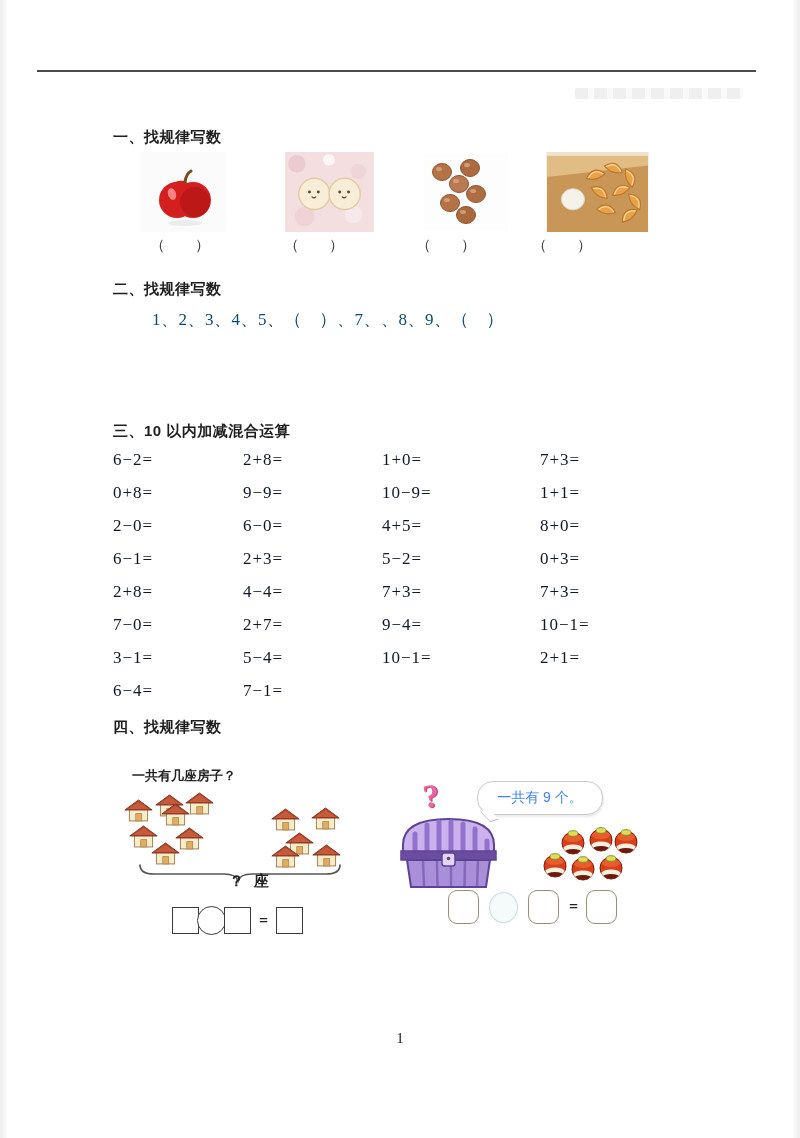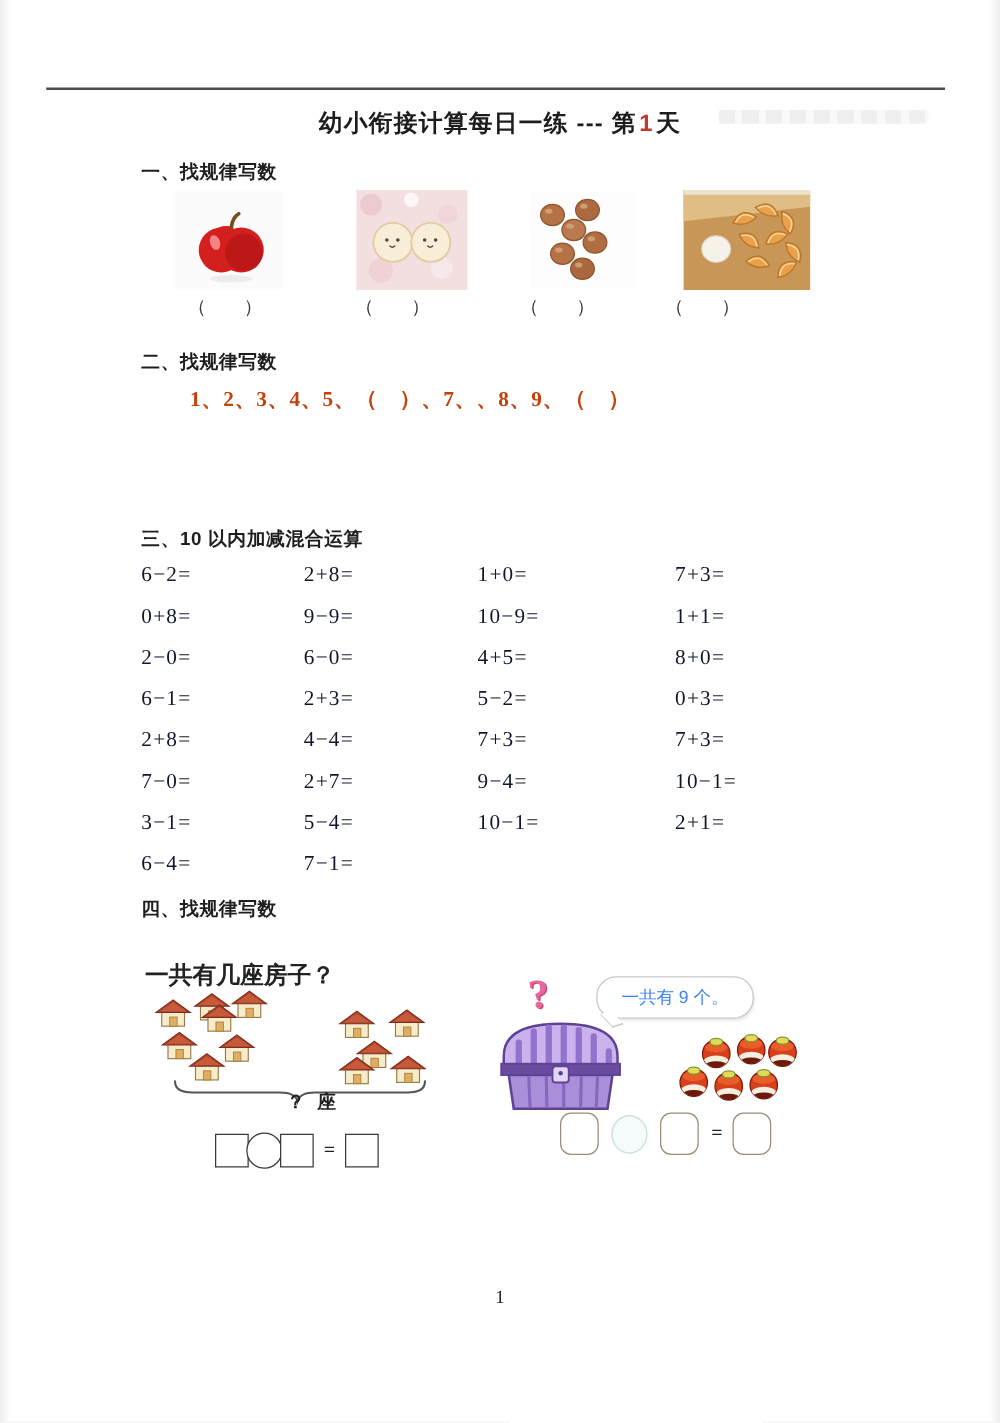--- a/index.html
+++ b/index.html
@@ -28,30 +28,30 @@
   .fig svg { display:block; width:100%; height:100%; }
   .fig.f1 { left:140px; width:86px; }
   .fig.f2 { left:284px; width:91px; }
   .fig.f3 { left:424px; width:84px; }
   .fig.f4 { left:545px; width:105px; }
 
   .br { position:absolute; top:236px; width:62px; text-align:center;
         font-size:15px; color:#3a3a3a; font-family:"Liberation Serif", serif; }
   .br.b1 { left:149px; } .br.b2 { left:283px; } .br.b3 { left:415px; } .br.b4 { left:531px; }
 
-  .seq { position:absolute; left:152px; font-size:17px; color:#c2410c;
-         font-family:"Liberation Serif", serif; letter-spacing:.5px;font-weight:bold; }
+  .seq { position:absolute; left:152px; font-size:17px; color:#0c4a6e;
+         font-family:"Liberation Serif", serif; letter-spacing:.5px; }
   .seq.l1 { top:308px; } .seq.l2 { top:350px; } .seq.l3 { top:390px; }
 
   .calc { position:absolute; left:113px; top:450px; width:600px;
           display:grid; grid-template-columns:130px 139px 158px auto; row-gap:13px;
           font-family:"Liberation Serif", serif; font-size:17px; color:#0f172a; }
   .calc .cell { line-height:20px; letter-spacing:1px; }
 
-  .q-left { position:absolute; left:116px; top:767px; font-size:19px; font-weight:600; color:#222; }
+  .q-left { position:absolute; left:132px; top:767px; font-size:13px; font-weight:600; color:#222; }
 
   .houses { position:absolute; left:112px; top:786px; width:248px; height:98px; }
   .unit { position:absolute; left:229px; top:872px; font-size:15px; font-weight:600;
           color:#222; font-family:"Liberation Serif", serif; letter-spacing:3px; }
 
   .eq { position:absolute; display:flex; align-items:center; }
   .eq-left { left:172px; top:906px; }
   .eq-left .box { width:25px; height:25px; border:1.5px solid #3a3a3a; background:#fff; }
   .eq-left .circ { width:27px; height:27px; border:1.5px solid #3a3a3a; border-radius:50%;
                    margin:0 -2px; background:#fff; }
@@ -88,23 +88,20 @@
 </style>
 </head>
 <body>
 
 <div class="page">
   <div class="edge"></div>
   <div class="edge right"></div>
 
   <div class="topline"></div>
 
-  <div class="title">
-    <span>幼小衔接计算每日一练 --- 第</span><span class="day">1</span><span>天</span>
-  </div>
   <div class="watermark"></div>
 
   <div class="h h1">一、找规律写数</div>
 
   <div class="fig f1">
     <svg viewBox="0 0 86 80">
       <rect x="0" y="0" width="86" height="80" fill="#fbfbfb"></rect>
       <ellipse cx="45" cy="71" rx="17" ry="3" fill="#ececec"></ellipse>
       <circle cx="37" cy="48" r="18" fill="#d41f1f"></circle>
       <circle cx="53" cy="48" r="18" fill="#d41f1f"></circle>

